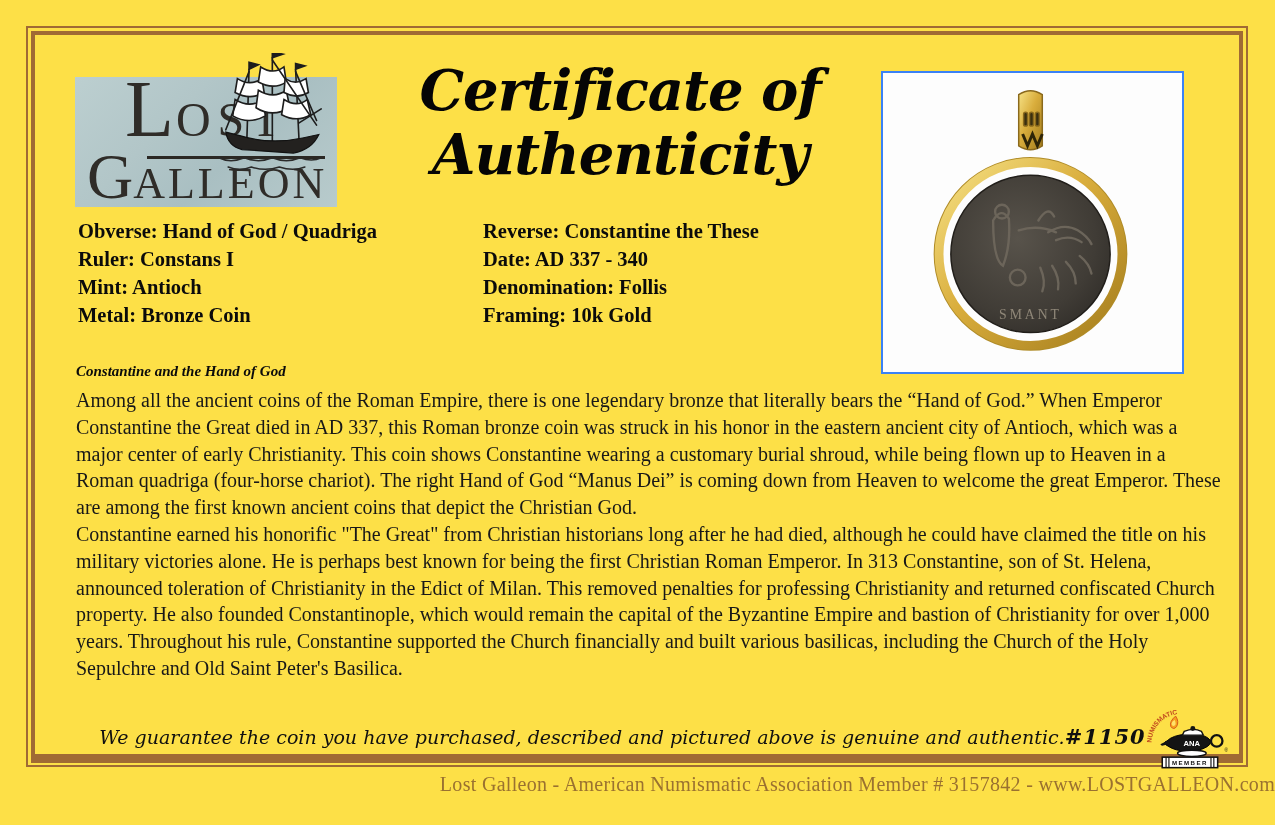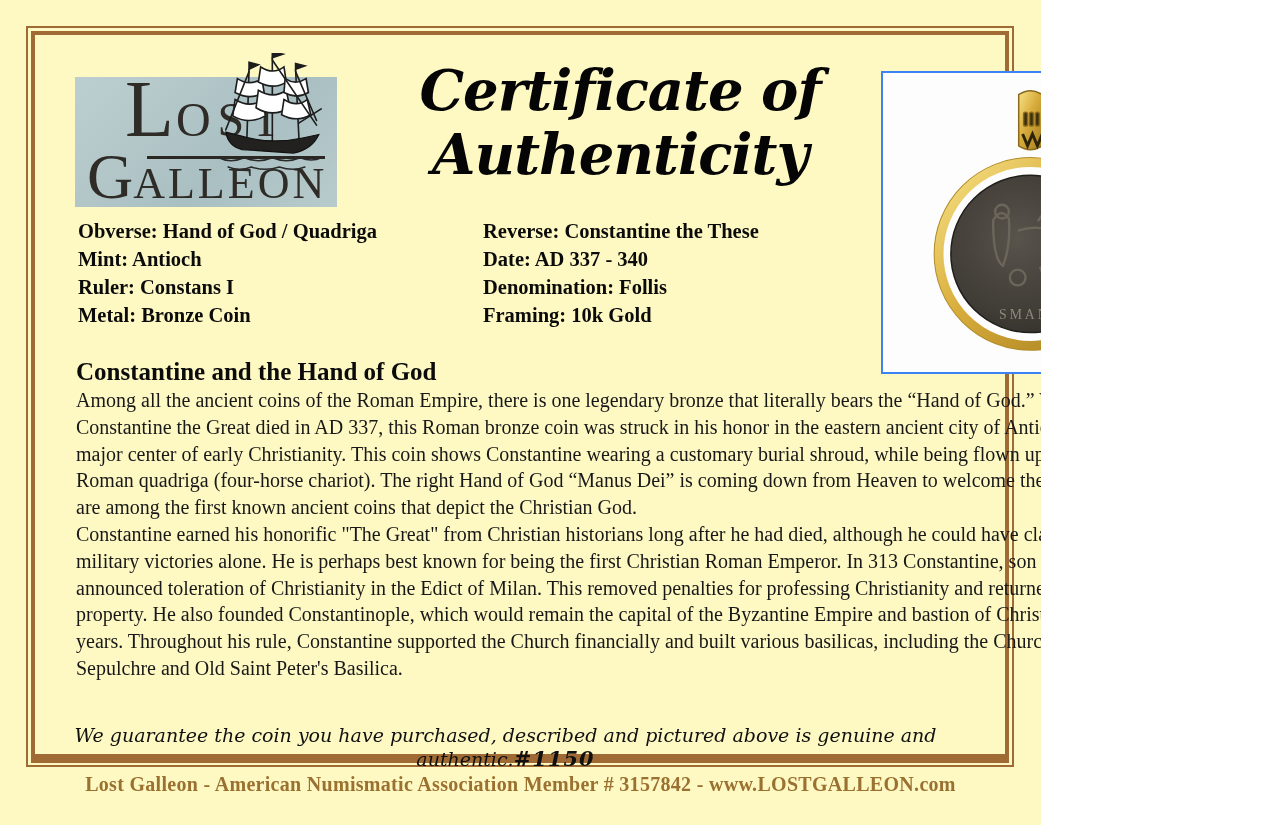--- a/index.html
+++ b/index.html
@@ -1,18 +1,18 @@
 <!DOCTYPE html>
 <html><head>
 <meta charset="utf-8">
 <style>
   html,body{margin:0;padding:0;background:#ffffff;}
   .page{
-    position:relative;width:1019px;height:825px;background:#fef9c3;
-    font-family:"Liberation Serif", serif;color:#0a0a0a;overflow:hidden;padding-left:22px;
+    position:relative;width:1275px;height:825px;background:#fde047;
+    font-family:"Liberation Serif", serif;color:#0a0a0a;overflow:hidden;
   }
   
   .frame-outer{position:absolute;left:26px;top:26px;right:27px;bottom:58px;
     border:2px solid #a06a34;pointer-events:none;}
   .frame-inner{position:absolute;left:31px;top:31px;right:32px;bottom:62px;
     border-style:solid;border-color:#a06a34;border-width:4px 4px 9px 4px;pointer-events:none;}
 
   
   .logo{position:absolute;left:75px;top:57px;width:262px;height:150px;}
   .logo-bg{position:absolute;left:0;top:20px;right:0;bottom:0;
@@ -34,33 +34,33 @@
   .photo-box{position:absolute;left:881px;top:71px;width:299px;height:299px;
     background:#fdfdfd;border:2px solid #3b82f6;}
 
   
   .details{position:absolute;top:217px;font-weight:700;font-size:20.5px;line-height:28px;color:#0b0b0b;}
   .details-left{left:78px;}
   .details-right{left:483px;}
 
   
   .article{position:absolute;left:76px;top:358px;width:1146px;}
-  .article h2{margin:0 0 2px 0;font-size:25px;line-height:27px;font-weight:700;color:#0b0b0b;}
+  .article h2{margin:0 0 2px 0;font-size:15px;line-height:27px;font-weight:700;color:#0b0b0b;font-style:italic;}
   .article p{margin:0;font-size:20px;line-height:26.8px;font-weight:400;color:#181818;}
 
   
   .guarantee{position:absolute;left:60px;right:90px;top:724px;text-align:center;
     font-family:"DejaVu Serif",serif;font-style:italic;font-size:19px;color:#101010;}
   .guarantee .num{font-weight:700;font-size:21px;letter-spacing:1px;}
 
   .ana{position:absolute;left:1146px;top:708px;}
 
   
-  .footer{position:absolute;left:0;right:0;top:773px;text-align:center;
-    font-weight:700;font-size:20px;color:#9a7130;letter-spacing:0.3px;}
+  .footer{position:absolute;left:0;right:0;top:773px;text-align:right;
+    font-weight:400;font-size:20px;color:#9a7130;letter-spacing:0.3px;}
 </style>
 </head>
 <body>
 
 <div class="page">
 
   <div class="frame-outer"></div>
   <div class="frame-inner"></div>
 
   <div class="logo">
@@ -166,22 +166,22 @@
         <path d="M176,170 q14,-6 26,2"></path>
         <path d="M160,198 q6,14 2,24 M172,196 q8,12 6,24 M186,192 q10,10 10,22 M200,186 q10,8 12,18"></path>
         <circle cx="137" cy="208" r="8"></circle>
       </g>
       <text x="150" y="250" text-anchor="middle" font-size="14" letter-spacing="3" fill="#8f8778" font-family="Liberation Serif, serif">SMANT</text>
     </svg>
   </div>
 
   <div class="details details-left">
     <div>Obverse: Hand of God / Quadriga</div>
+    <div>Ruler: Constans I</div>
     <div>Mint: Antioch</div>
-    <div>Ruler: Constans I</div>
     <div>Metal: Bronze Coin</div>
   </div>
   <div class="details details-right">
     <div>Reverse: Constantine the These</div>
     <div>Date: AD 337 - 340</div>
     <div>Denomination: Follis</div>
     <div>Framing: 10k Gold</div>
   </div>
 
   <div class="article">

